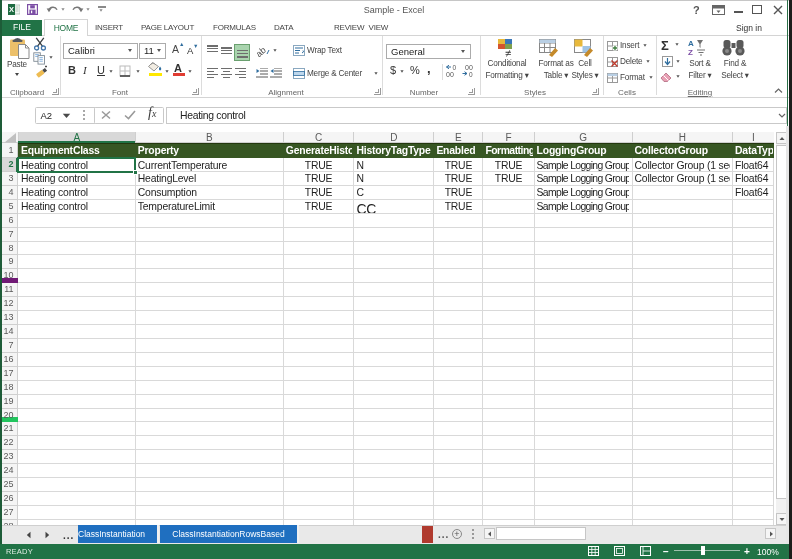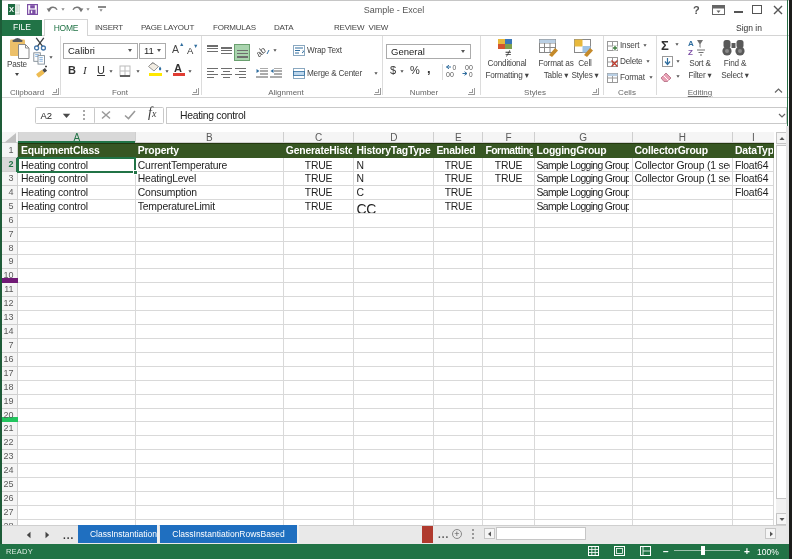--- a/index.html
+++ b/index.html
@@ -486,21 +486,21 @@
 
 <div class="abs" style="left:0;top:525px;width:789px;height:19px;background:#e9e9e9;border-top:1px solid #cfcfcf;">
 </div>
 <svg class="abs" style="left:25px;top:531px;" width="7" height="8" viewBox="0 0 7 8">
       <path d="M5.5 0.8 L1.8 4 L5.5 7.2 Z" fill="#444"></path>
     </svg>
 <svg class="abs" style="left:44px;top:531px;" width="7" height="8" viewBox="0 0 7 8">
       <path d="M1.5 0.8 L5.2 4 L1.5 7.2 Z" fill="#444"></path>
     </svg>
 <div class="abs" style="left:63px;top:530px;font-size:10px;font-weight:bold;color:#333;letter-spacing:1px;">...</div>
-<div class="abs" style="left:78px;top:525px;width:81px;height:18px;background:#1f6fc0;color:#fff;font-size:8.5px;text-align:right;line-height:18px;border-right:2px solid #f0f0f0;">ClassInstantiation</div>
+<div class="abs" style="left:78px;top:525px;width:81px;height:18px;background:#1f6fc0;color:#fff;font-size:8.5px;text-align:left;line-height:18px;border-right:2px solid #f0f0f0;">ClassInstantiation</div>
 <div class="abs" style="left:160px;top:525px;width:139px;height:18px;background:#1f6fc0;color:#fff;font-size:8.5px;text-align:center;line-height:18px;border-right:2px solid #f0f0f0;">ClassInstantiationRowsBased</div>
 <div class="abs" style="left:422px;top:526px;width:11px;height:17px;background:#b03a2e;"></div>
 <div class="abs" style="left:438px;top:529px;font-size:10px;font-weight:bold;color:#555;letter-spacing:1px;">...</div>
 <div class="abs" style="left:452px;top:529px;width:10px;height:10px;border:1px solid #888;border-radius:50%;color:#555;font-size:9px;line-height:9px;text-align:center;">+</div>
 <div class="abs" style="left:472px;top:529px;width:2px;height:11px;background:repeating-linear-gradient(#999 0 2px,transparent 2px 4px);"></div>
 
 <div class="abs" style="left:484px;top:528px;width:11px;height:11px;background:#f5f5f5;border:1px solid #c6c6c6;"></div>
 <svg class="abs" style="left:487px;top:531px;" width="5" height="6" viewBox="0 0 5 6">
       <path d="M4 0.5 L1 3 L4 5.5 Z" fill="#555"></path>
     </svg>

